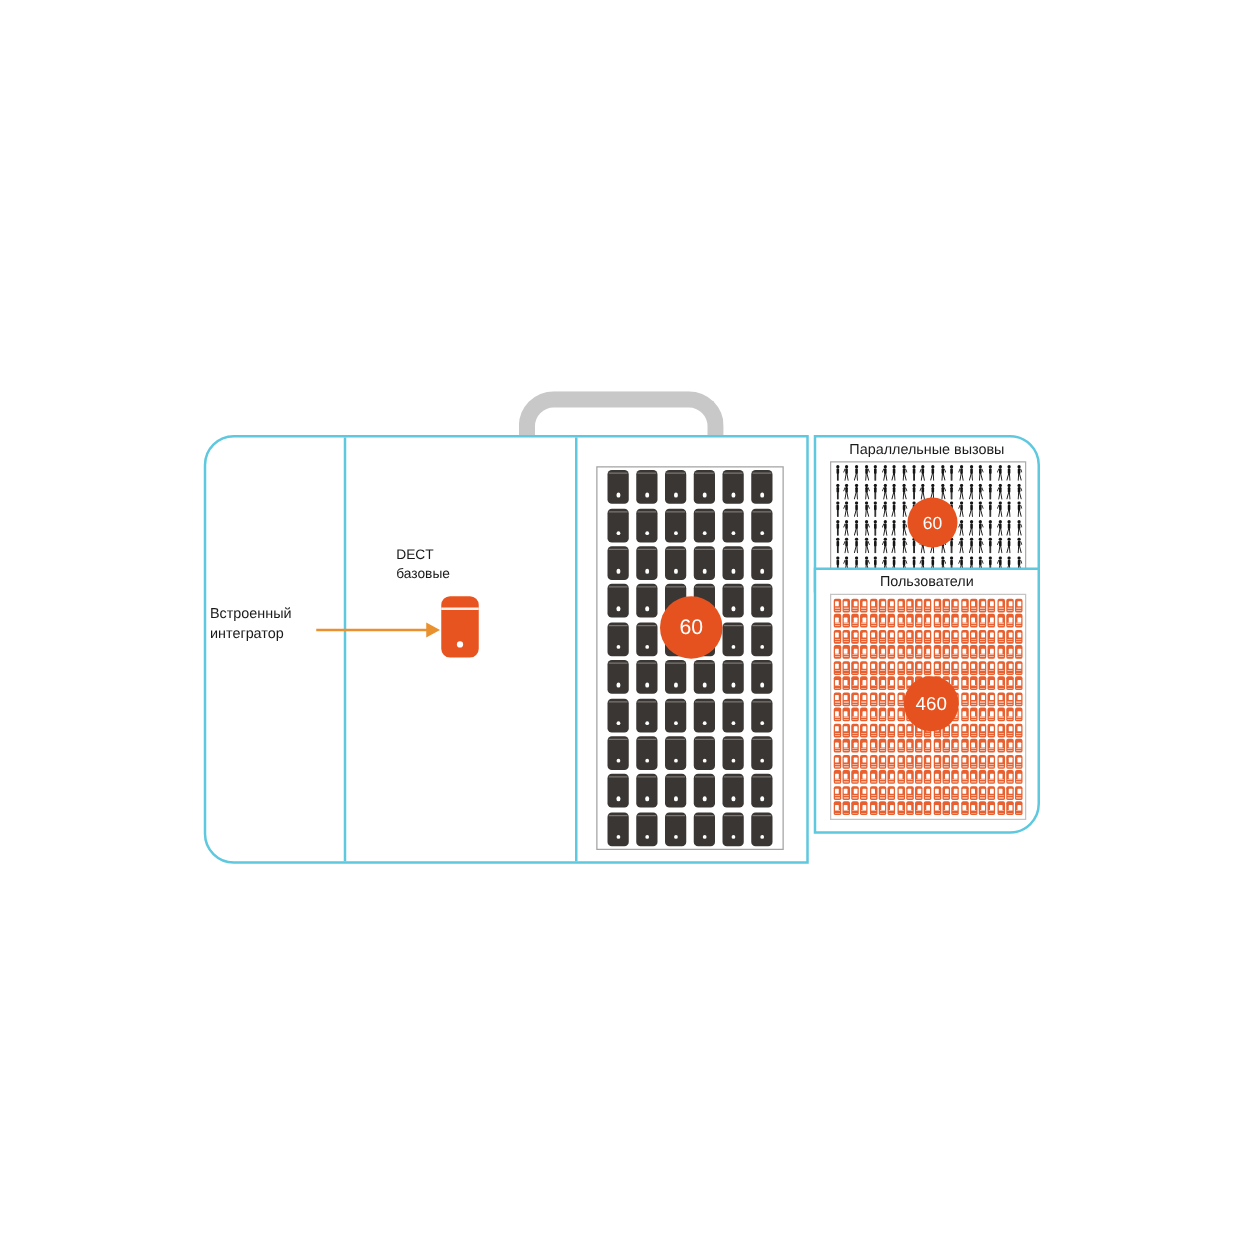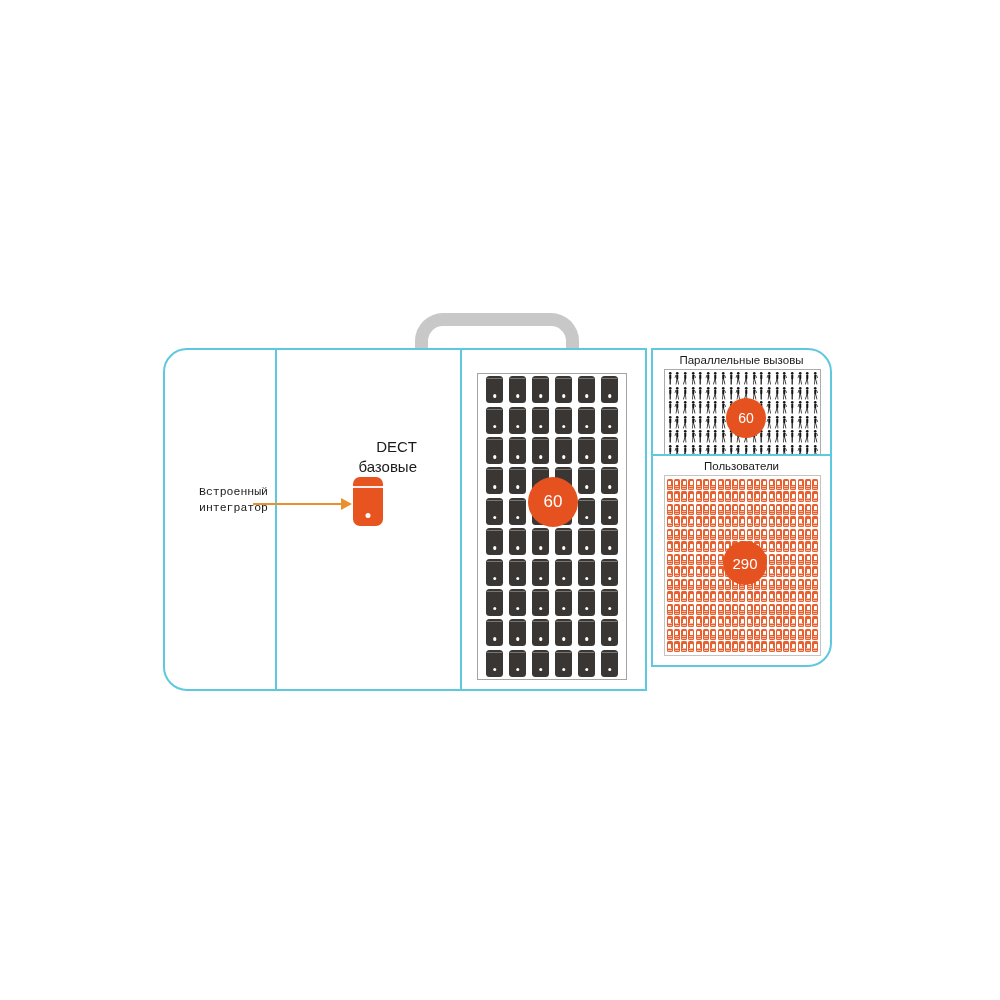--- a/index.html
+++ b/index.html
@@ -12,29 +12,29 @@
             border:13px solid #c8c8c8; border-bottom:none; border-radius:28px 28px 0 0; z-index:0; }
 
   
   .case-left { position:absolute; left:163px; top:348px; width:484px; height:343px;
                background:#fff; border:2px solid #5ec8de; border-radius:24px 0 0 24px; z-index:1; }
   .divider { position:absolute; top:0; bottom:0; width:2px; background:#5ec8de; }
   .divider.d1 { left:110px; }
   .divider.d2 { left:295px; }
 
   
-  .integrator-label { position:absolute; left:168px; top:484px; width:100px; text-align:right;
-                      font-size:11.5px; line-height:1.35; z-index:2;font-family:Liberation Mono, monospace; }
+  .integrator-label { position:absolute; left:168px; top:484px; width:100px; text-align:left;
+                      font-size:11.5px; line-height:1.35; z-index:2; }
   .arrow-line { position:absolute; left:253px; top:503px; width:89px; height:2px; background:#e9912f; z-index:2; }
   .arrow-head { position:absolute; left:341px; top:498px; width:0; height:0;
                 border-left:11px solid #e9912f; border-top:6px solid transparent; border-bottom:6px solid transparent; z-index:2; }
 
   
-  .manager-label { position:absolute; left:317px; top:437px; width:100px; text-align:right;
-                   font-size:15px; line-height:1.35; z-index:2; }
+  .manager-label { position:absolute; left:317px; top:437px; width:100px; text-align:left;
+                   font-size:11px; line-height:1.35; z-index:2; }
   .device { position:absolute; left:353px; top:477px; width:30px; height:49px;
             background:#e8541f; border-radius:7px; z-index:2; }
   .device::before { content:""; position:absolute; left:0; right:0; top:9px; height:2px; background:rgba(255,255,255,.9); }
   .device::after  { content:""; position:absolute; left:50%; bottom:8px; width:5px; height:5px;
                     transform:translateX(-50%); border-radius:50%; background:#fff; }
 
   
   .bs-title { position:absolute; left:462px; top:349px; width:182px; text-align:center;
               font-size:10px; line-height:1.25; z-index:2; }
   .bs-box { position:absolute; left:477px; top:373px; width:150px; height:307px;
@@ -1244,16 +1244,16 @@
           <div class="handset"></div>
           <div class="handset"></div>
           <div class="handset"></div>
           <div class="handset"></div>
           <div class="handset"></div>
           <div class="handset"></div>
           <div class="handset"></div>
           <div class="handset"></div>
         </div>
     </div>
-    <div class="badge badge-users">290</div>
+    <div class="badge badge-users">460</div>
   </div>
 
 </div>
 
 </body></html>

